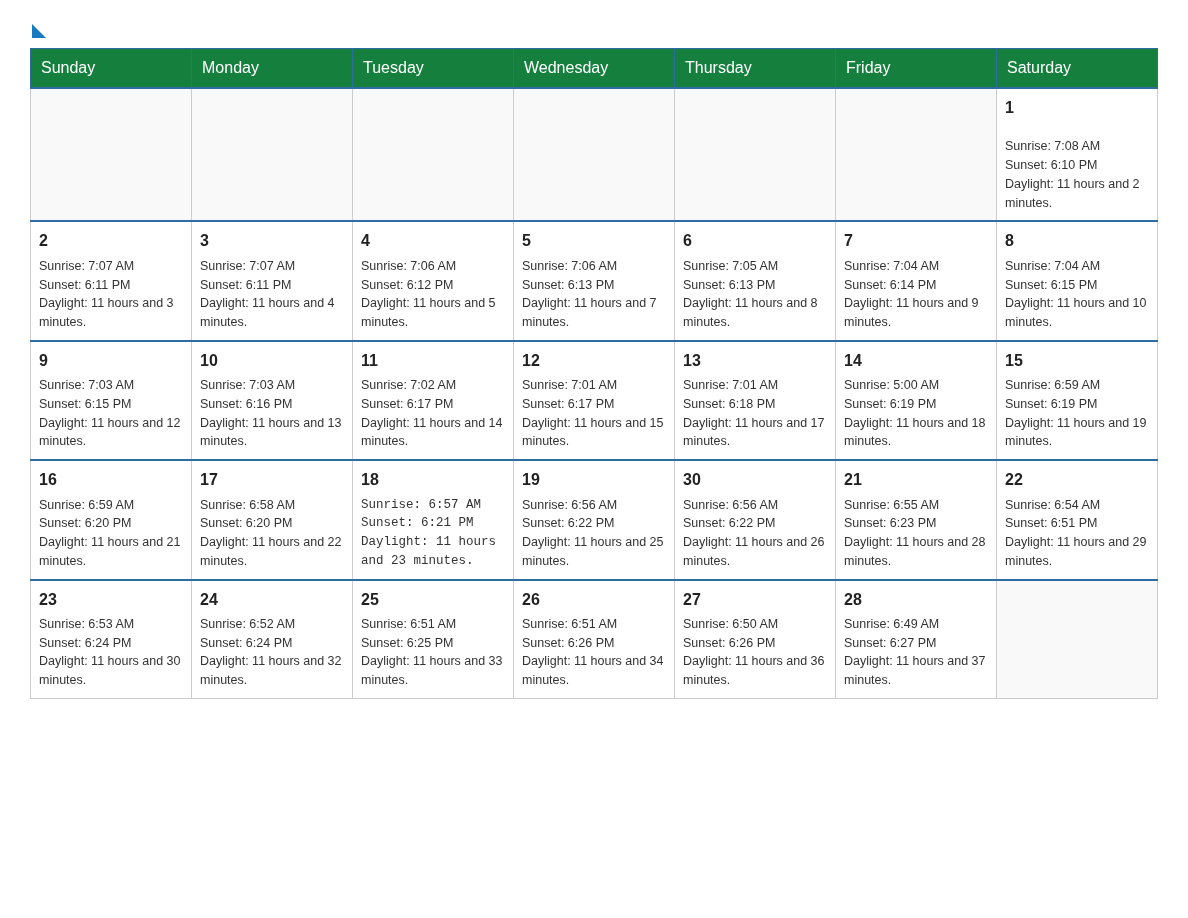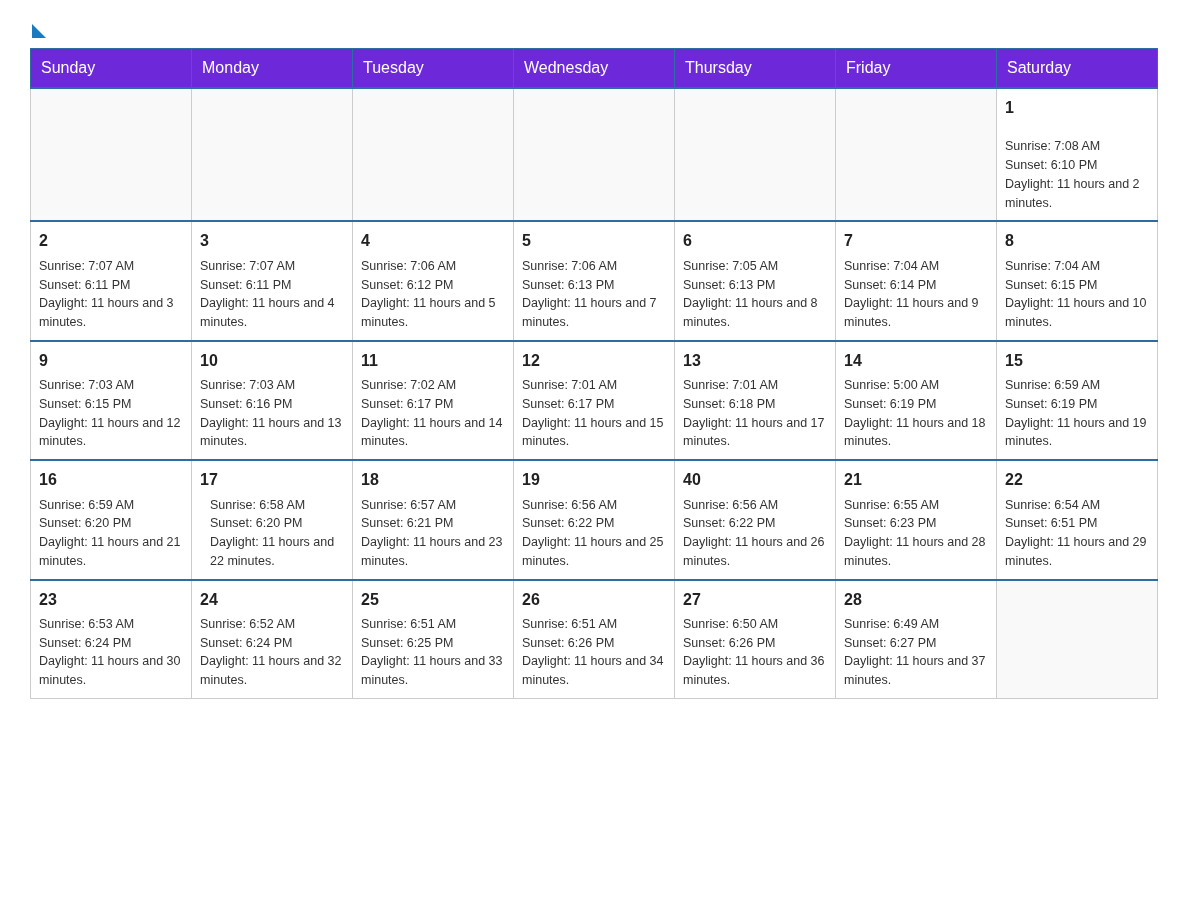--- a/index.html
+++ b/index.html
@@ -60,21 +60,21 @@
       font-size: 22px;
       color: #555;
       margin-top: 4px;
     }
     .calendar {
       width: 100%;
       border-collapse: collapse;
       margin-top: 10px;
     }
     .calendar th {
-      background-color: #6d28d9;
+      background-color: #15803d;
       color: #fff;
       text-align: left;
       padding: 10px 10px;
       font-size: 16px;
       font-weight: normal;
       border: 1px solid #2e6da4;
     }
     .calendar td {
       vertical-align: top;
       border: 1px solid #ccc;
@@ -237,38 +237,38 @@
       </tr>
       <tr class="week-row">
         <td>
           <span class="day-number">16</span>
           <div class="day-info" style="white-space: pre-line;">Sunrise: 6:59 AM
 Sunset: 6:20 PM
 Daylight: 11 hours and 21 minutes.</div>
         </td>
         <td>
           <span class="day-number">17</span>
-          <div class="day-info" style="white-space: pre-line; margin-left: 10px;">Sunrise: 6:58 AM
+          <div class="day-info" style="white-space: pre-line;">Sunrise: 6:58 AM
 Sunset: 6:20 PM
 Daylight: 11 hours and 22 minutes.</div>
         </td>
         <td>
           <span class="day-number">18</span>
-          <div class="day-info" style="white-space: pre-line;">Sunrise: 6:57 AM
+          <div class="day-info" style="white-space: pre-line; font-family: Liberation Mono, monospace;">Sunrise: 6:57 AM
 Sunset: 6:21 PM
 Daylight: 11 hours and 23 minutes.</div>
         </td>
         <td>
           <span class="day-number">19</span>
           <div class="day-info" style="white-space: pre-line;">Sunrise: 6:56 AM
 Sunset: 6:22 PM
 Daylight: 11 hours and 25 minutes.</div>
         </td>
         <td>
-          <span class="day-number">40</span>
+          <span class="day-number">30</span>
           <div class="day-info" style="white-space: pre-line;">Sunrise: 6:56 AM
 Sunset: 6:22 PM
 Daylight: 11 hours and 26 minutes.</div>
         </td>
         <td>
           <span class="day-number">21</span>
           <div class="day-info" style="white-space: pre-line;">Sunrise: 6:55 AM
 Sunset: 6:23 PM
 Daylight: 11 hours and 28 minutes.</div>
         </td>

